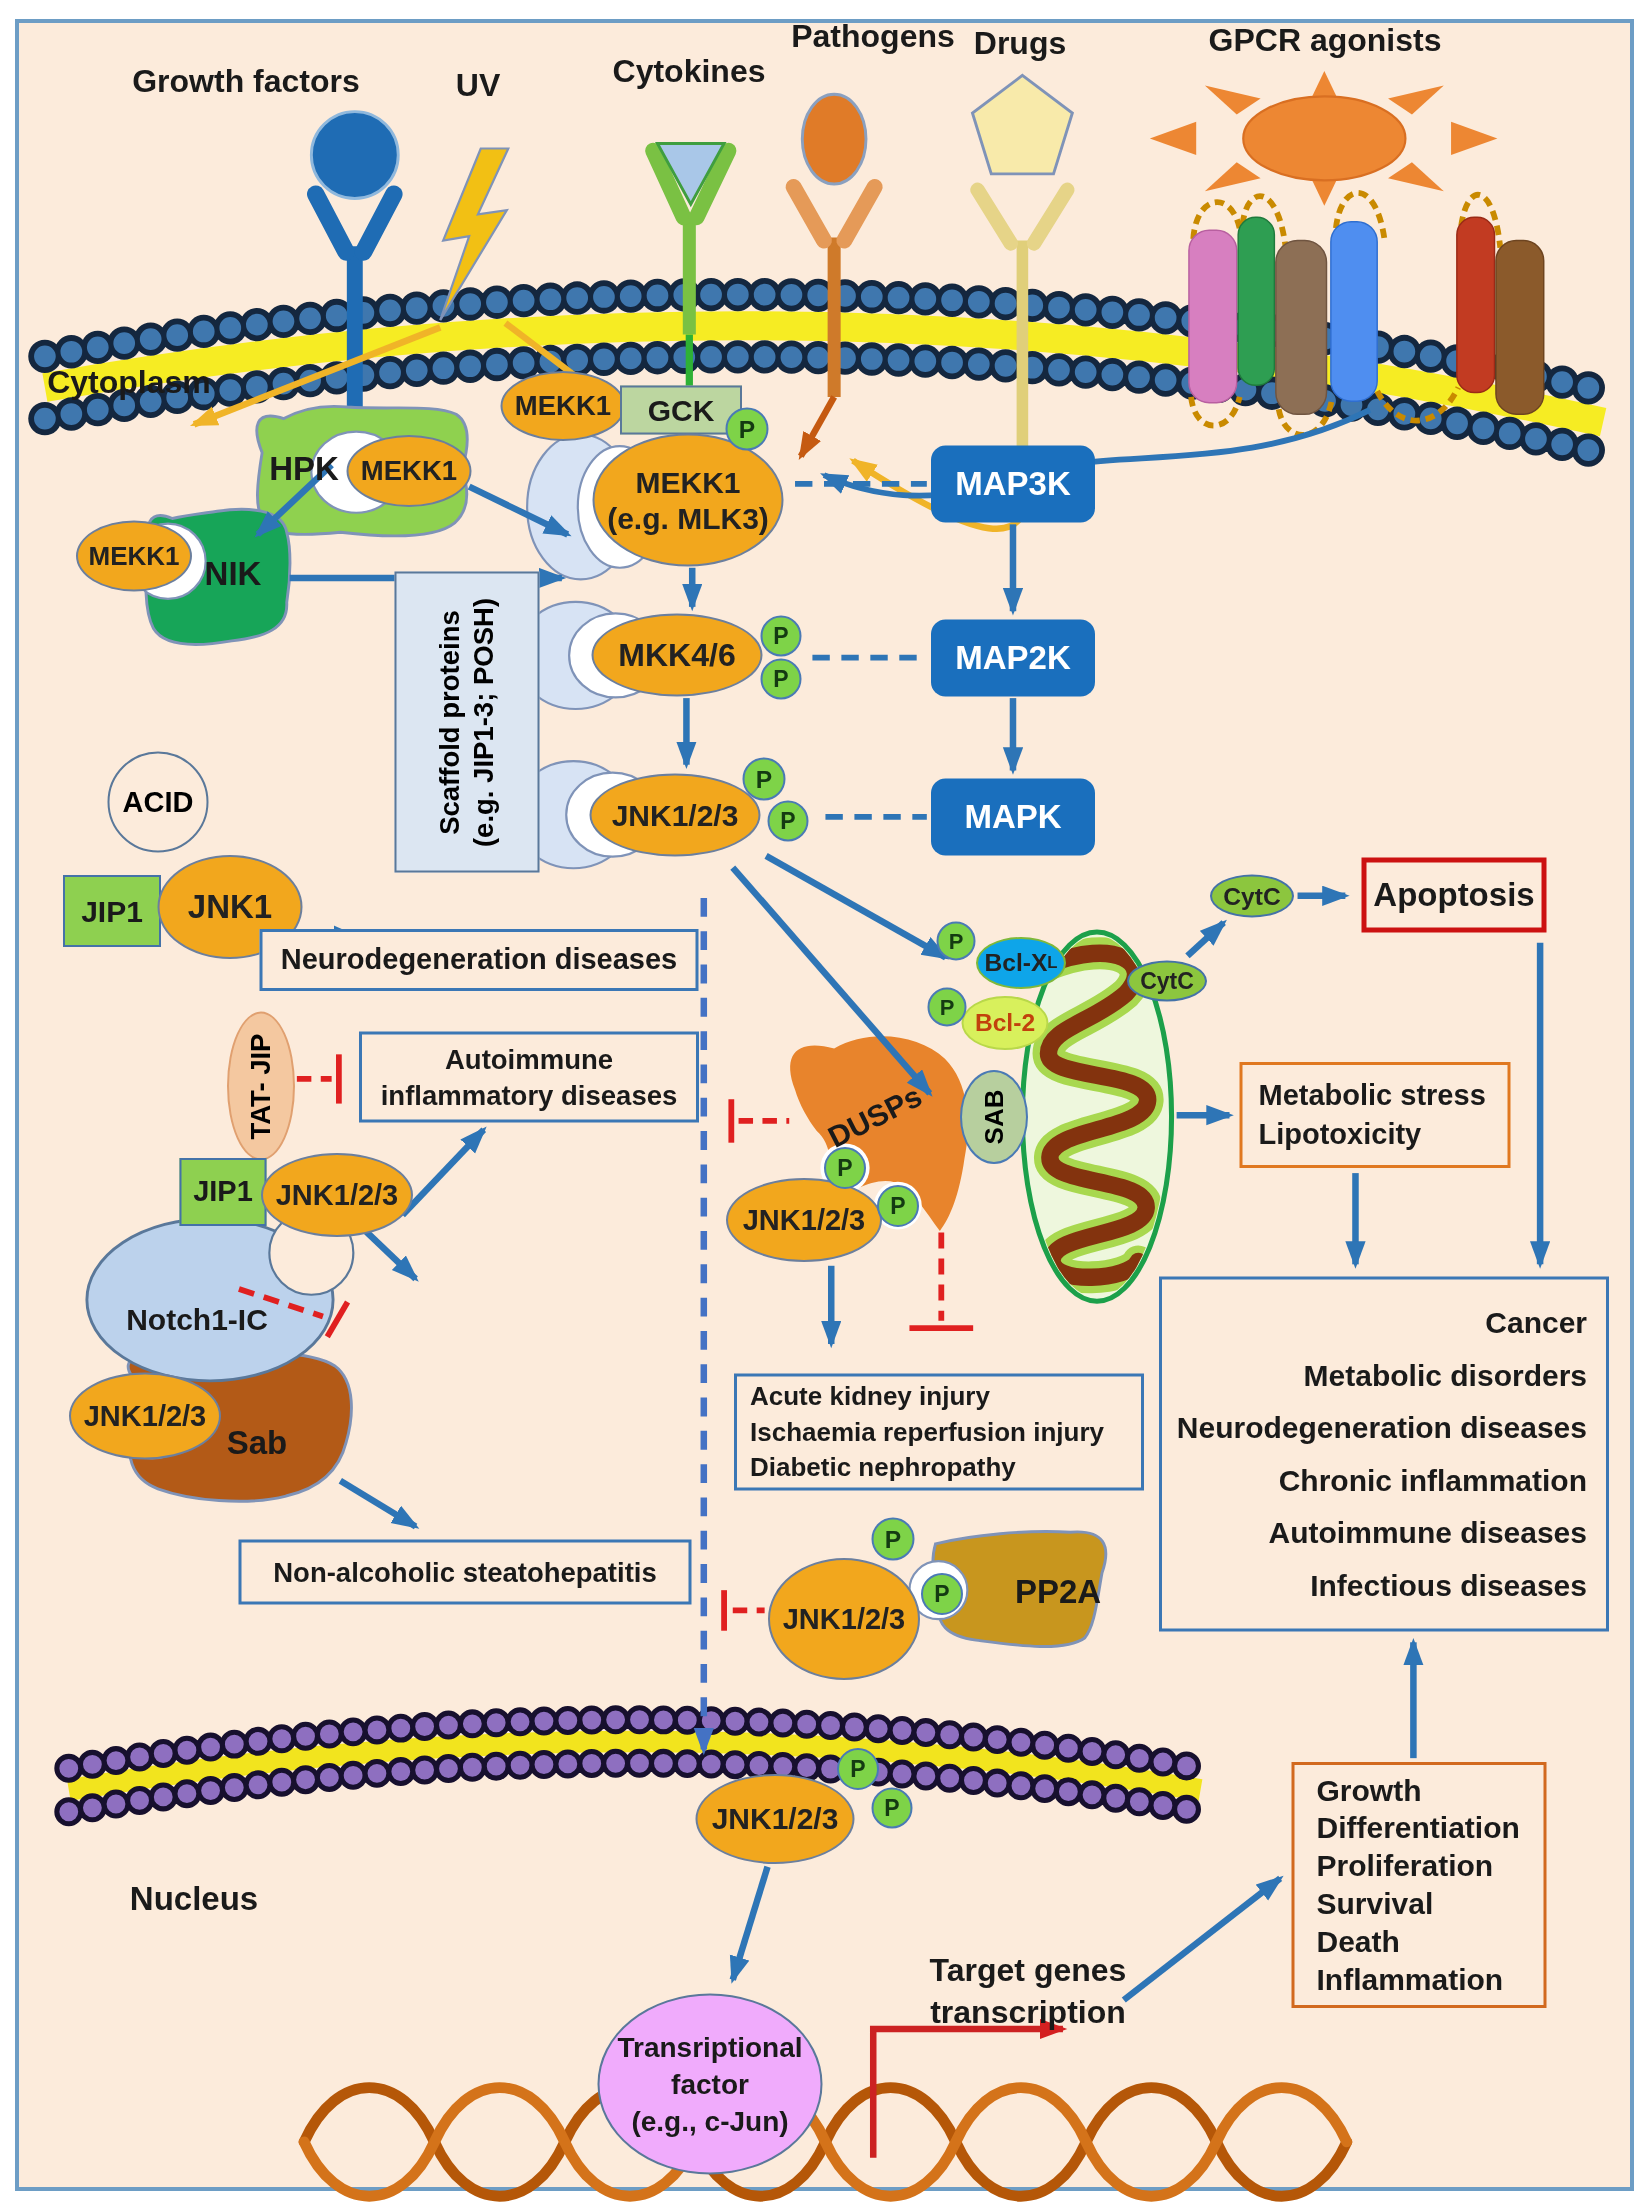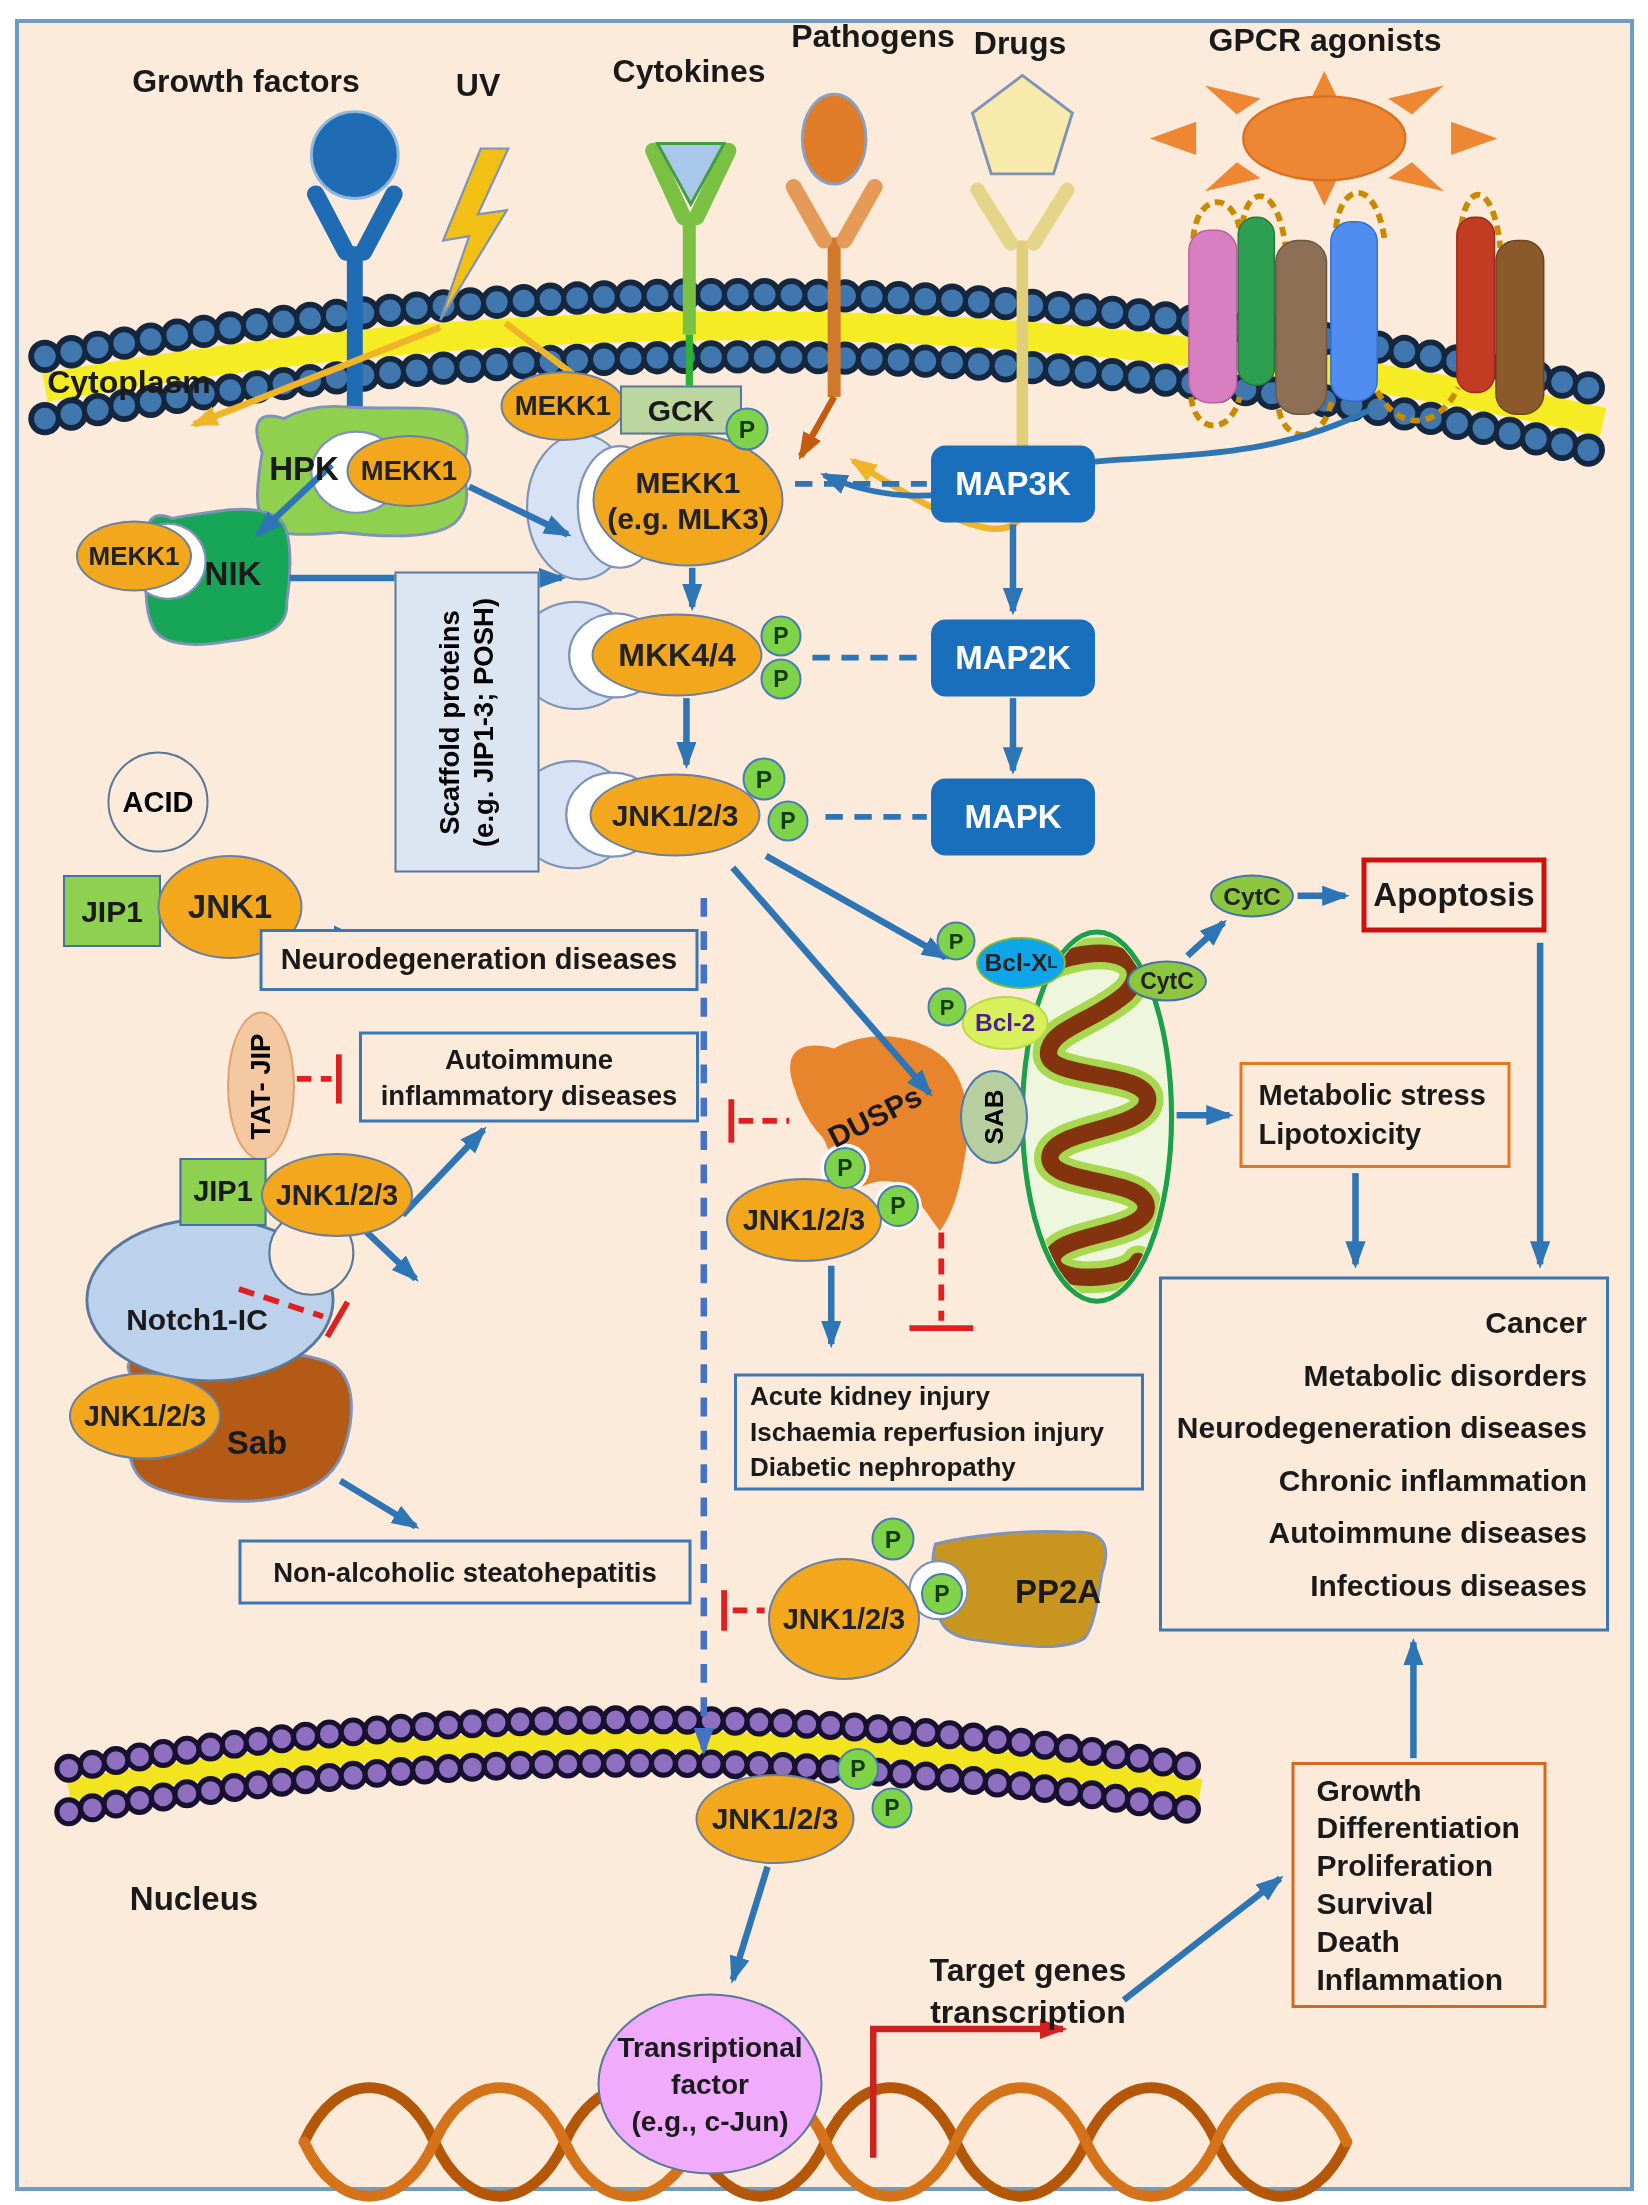--- a/index.html
+++ b/index.html
@@ -253,21 +253,21 @@
   <div class="el oval" style="left:134px;top:556px;width:116px;height:71px;font-size:26px;">MEKK1</div>
   <div class="el t" style="left:233px;top:574px;font-size:33px;">NIK</div>
 
   <div class="el" style="left:467px;top:722px;width:145px;height:301px;background:#dce6f2;border:2.9px solid #5a789a;">
     <div class="vert" style="position:absolute;left:50%;top:50%;font-weight:bold;font-size:27.5px;text-align:center;white-space:pre;line-height:1.25;"><span>Scaffold proteins</span><br><span>(e.g. JIP1-3; POSH)</span></div>
   </div>
 
   <div class="el oval ml" style="left:688px;top:500px;width:191px;height:133px;font-size:30px;">MEKK1
 (e.g. MLK3)</div>
   <div class="el pb" style="left:747px;top:429px;width:43px;height:43px;font-size:24.6px;">P</div>
-  <div class="el oval" style="left:677px;top:655px;width:171px;height:83px;font-size:32px;">MKK4/4</div>
+  <div class="el oval" style="left:677px;top:655px;width:171px;height:83px;font-size:32px;">MKK4/6</div>
   <div class="el pb" style="left:781px;top:636px;width:41px;height:41px;font-size:23px;">P</div>
   <div class="el pb" style="left:781px;top:679px;width:41px;height:41px;font-size:23px;">P</div>
   <div class="el oval" style="left:675px;top:815px;width:171px;height:83px;font-size:30px;">JNK1/2/3</div>
   <div class="el pb" style="left:764px;top:779px;width:43px;height:43px;font-size:24.6px;">P</div>
   <div class="el pb" style="left:788px;top:821px;width:41px;height:41px;font-size:23px;">P</div>
 
   <div class="el box mapbox" style="left:1013px;top:484px;width:164px;height:77px;font-size:33px;">MAP3K</div>
   <div class="el box mapbox" style="left:1013px;top:658px;width:164px;height:77px;font-size:33px;">MAP2K</div>
   <div class="el box mapbox" style="left:1013px;top:817px;width:164px;height:77px;font-size:33px;">MAPK</div>
 
@@ -301,21 +301,21 @@
   <div class="el oval" style="left:844px;top:1619px;width:152px;height:122px;font-size:29px;">JNK1/2/3</div>
   <div class="el pb" style="left:893px;top:1539px;width:43px;height:43px;font-size:24.6px;">P</div>
   <div class="el pb" style="left:942px;top:1594px;width:42px;height:42px;font-size:23px;">P</div>
   <div class="el t" style="left:1028px;top:1592px;font-size:33px;margin-left:30px;">PP2A</div>
 
   <div class="el oval" style="left:1021px;top:963px;width:90px;height:52px;background:#0ea5e9;border:2.2px solid #7fb83a;font-size:24.6px;">
       <span>Bcl-X</span>
       <sub style="font-size:16.7px;">L</sub>
     </div>
   <div class="el pb" style="left:956px;top:941px;width:39px;height:39px;font-size:22px;">P</div>
-  <div class="el oval" style="left:1005px;top:1023px;width:87px;height:54px;background:#d8f05c;border:2.2px solid #b9d84a;font-size:24.6px;color:#4c1d95;">Bcl-2</div>
+  <div class="el oval" style="left:1005px;top:1023px;width:87px;height:54px;background:#d8f05c;border:2.2px solid #b9d84a;font-size:24.6px;color:#c2410c;">Bcl-2</div>
   <div class="el pb" style="left:947px;top:1007px;width:39px;height:39px;font-size:22px;">P</div>
   <div class="el" style="left:994px;top:1117px;width:68px;height:94px;background:#b7cf9e;border:2.2px solid #4a7ab5;border-radius:50%;">
     <div class="vert" style="position:absolute;left:50%;top:50%;font-weight:bold;font-size:26px;">SAB</div>
   </div>
   <div class="el oval" style="left:1167px;top:981px;width:80px;height:41px;background:#8cc63e;border:2.2px solid #4472a8;font-size:23px;">CytC</div>
   <div class="el oval" style="left:1252px;top:896px;width:84px;height:43px;background:#8cc63e;border:2.2px solid #4472a8;font-size:24.6px;">CytC</div>
   <div class="el box" style="left:1454px;top:895px;width:185px;height:75px;font-size:33px;border:5px solid #cc1111;">Apoptosis</div>
   <div class="el box la" style="left:1375px;top:1115px;width:271px;height:106px;font-size:29px;text-align:left;padding-left:16px;line-height:1.35;border:3.6px solid #e07820;">Metabolic stress
 Lipotoxicity</div>
 

